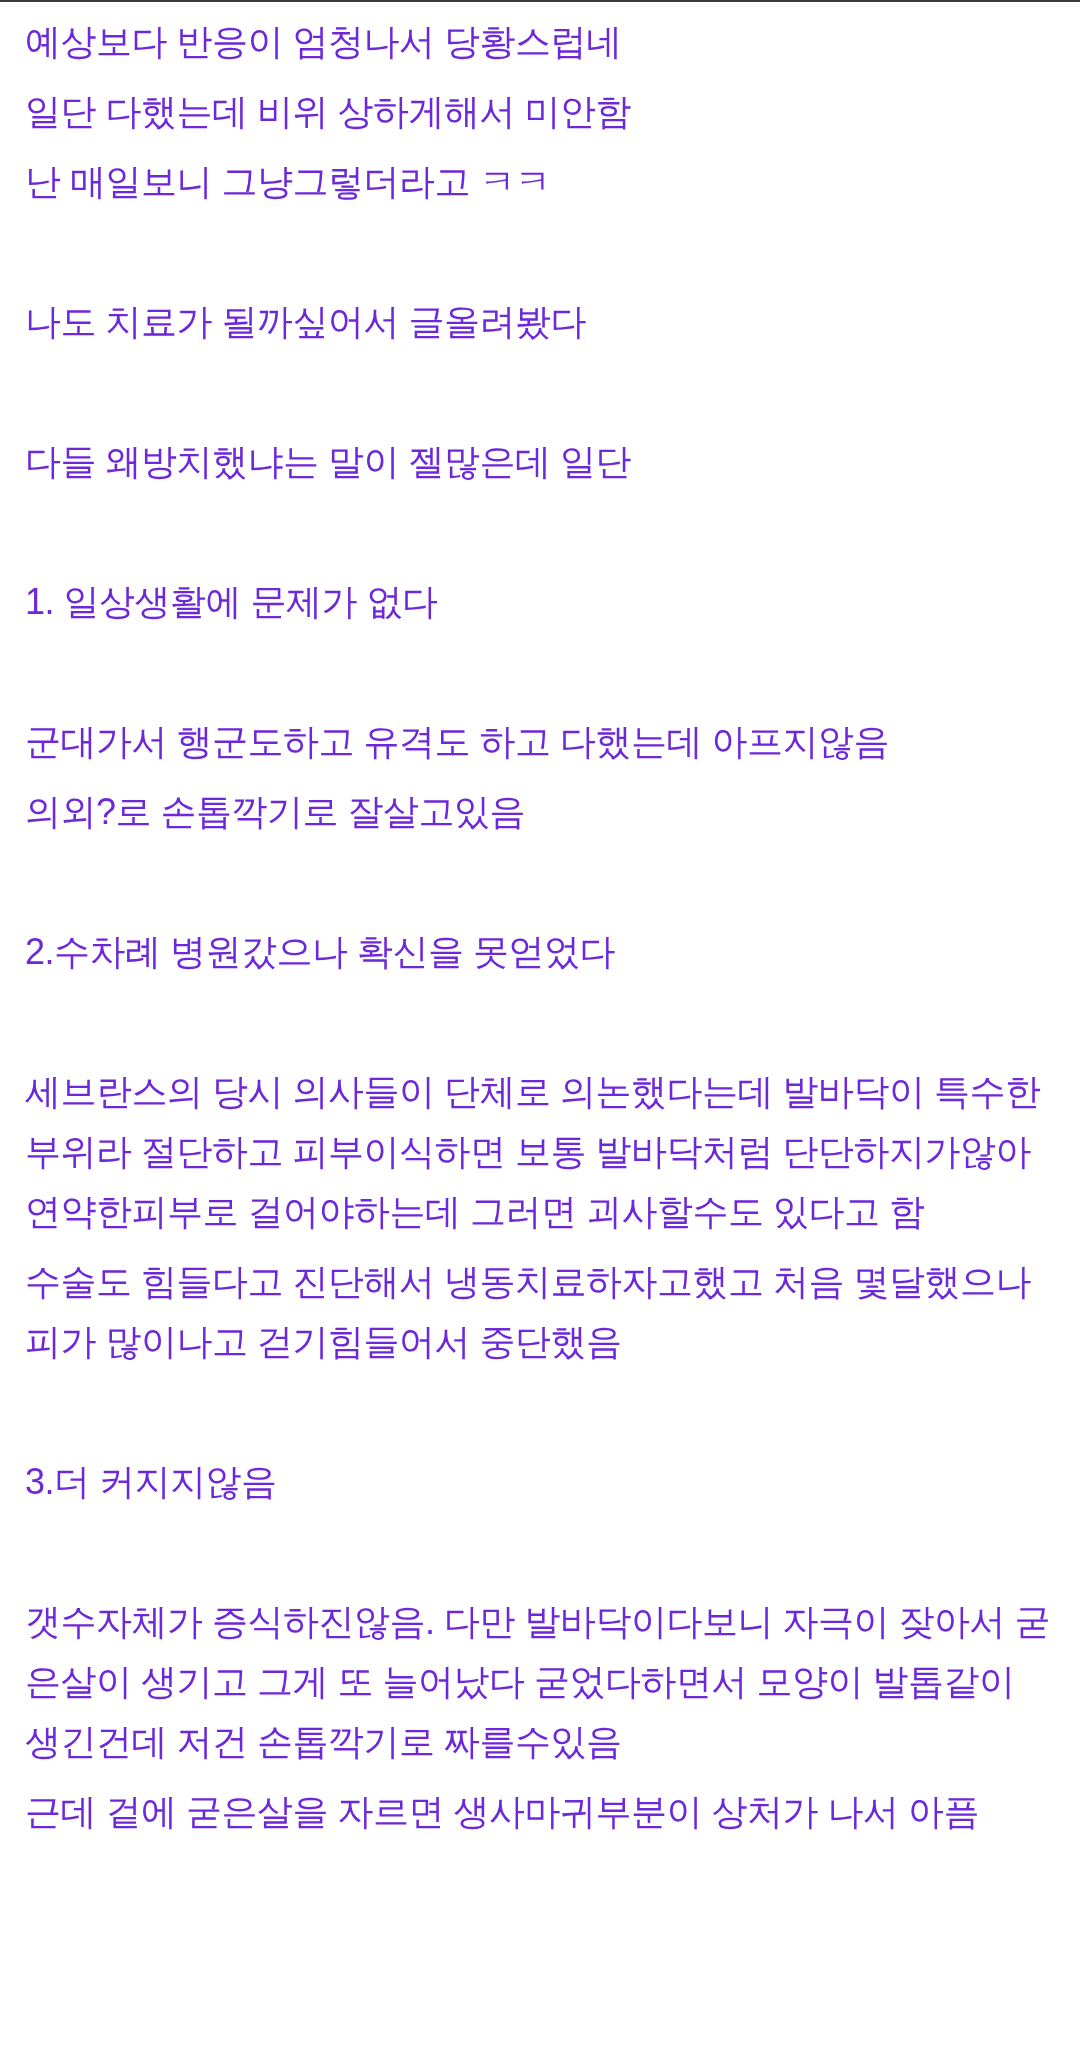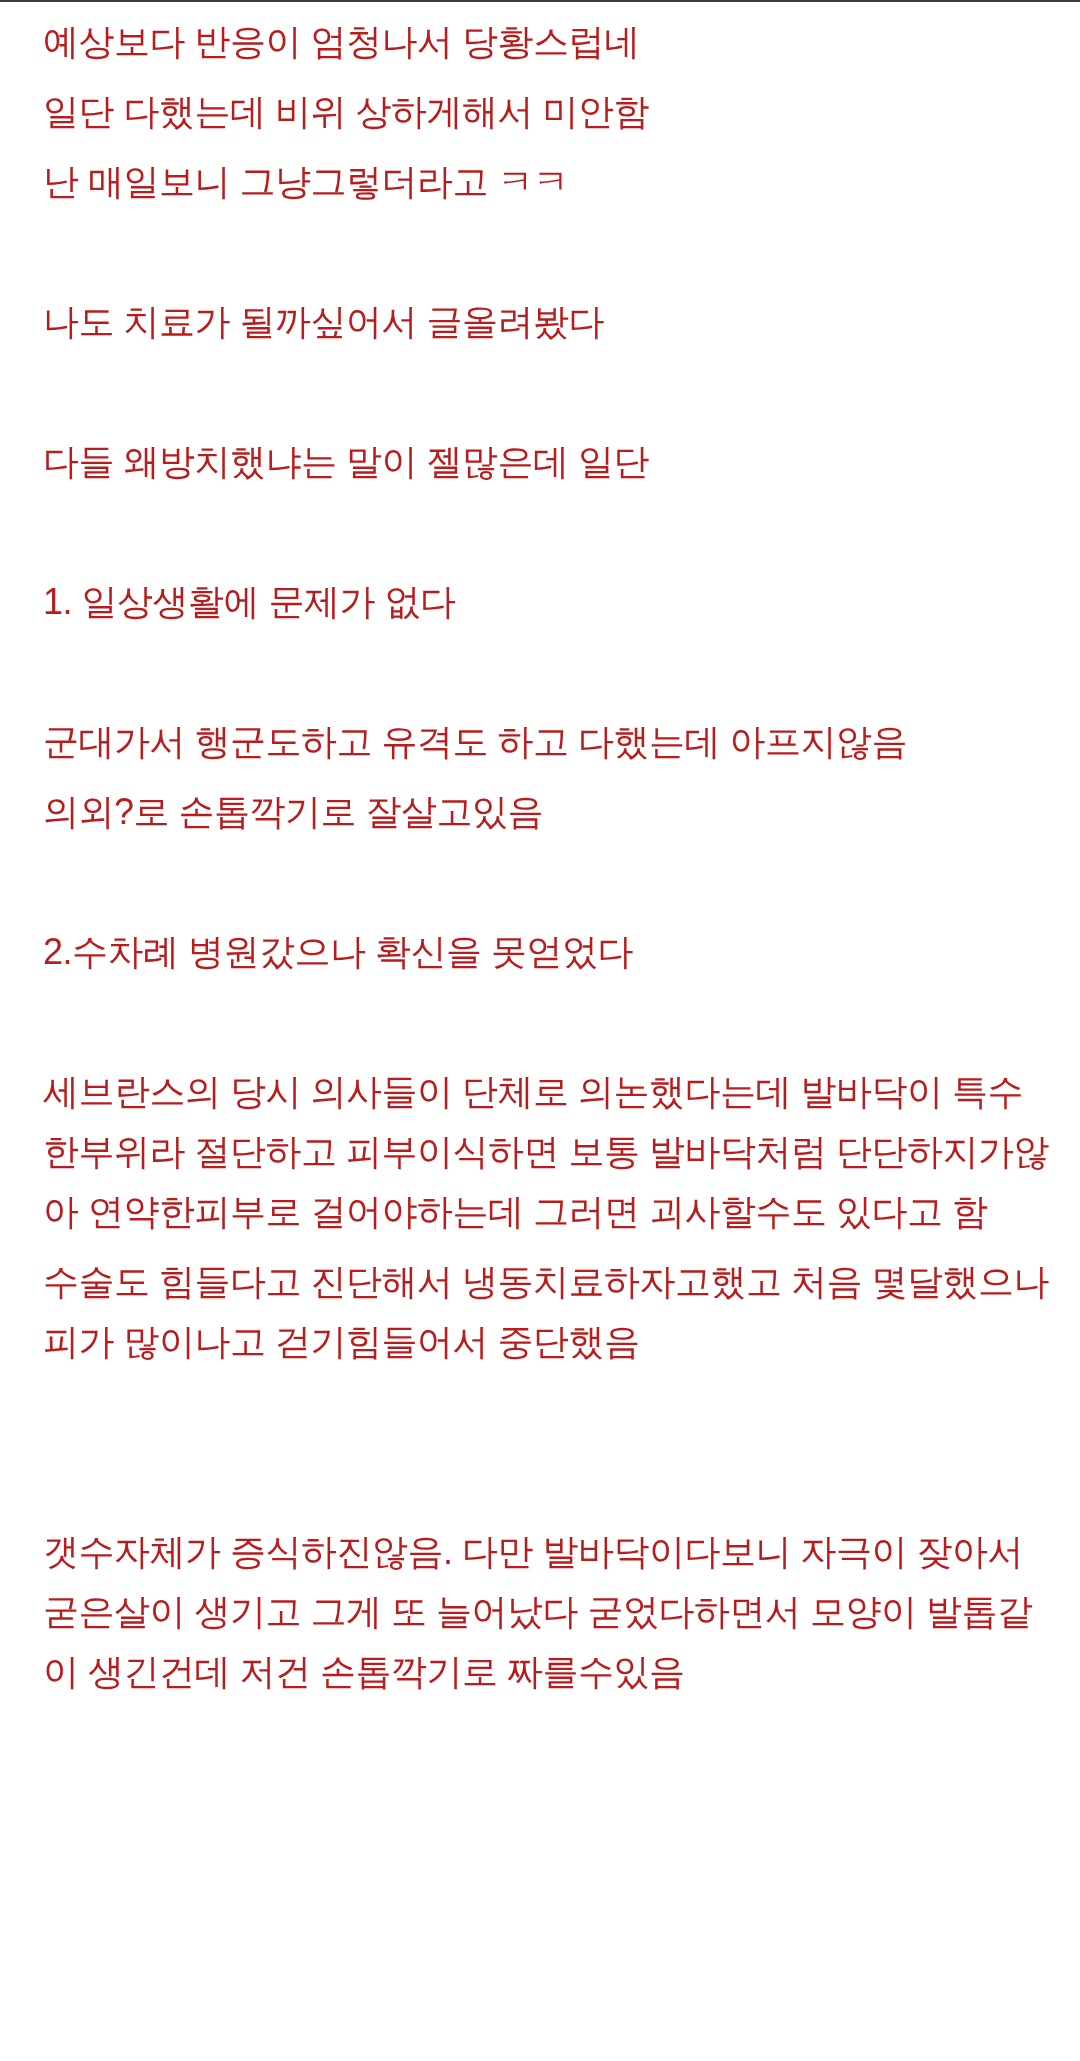--- a/index.html
+++ b/index.html
@@ -11,22 +11,22 @@
       width: 1080px;
       height: 2061px;
       overflow: hidden;
       font-family: "Liberation Sans", "DejaVu Sans", sans-serif;
     }
     .post-body {
       box-sizing: border-box;
       width: 1080px;
       height: 2061px;
       border-top: 2px solid #3c3c3c;
-      padding: 10px 25px 0 43px;
-      color: #b91c1c;
+      padding: 10px 25px 0 25px;
+      color: #6d28d9;
       font-size: 36px;
       line-height: 60px;
       letter-spacing: -0.5px;
       word-break: break-all;
       overflow-wrap: break-word;
     }
     .post-body p {
       margin: 0 0 10px 0;
       min-height: 60px;
     }
@@ -49,15 +49,17 @@
   <p>1. 일상생활에 문제가 없다</p>
   <p class="blank"></p>
   <p>군대가서 행군도하고 유격도 하고 다했는데 아프지않음</p>
   <p>의외?로 손톱깍기로 잘살고있음</p>
   <p class="blank"></p>
   <p>2.수차례 병원갔으나 확신을 못얻었다</p>
   <p class="blank"></p>
   <p>세브란스의 당시 의사들이 단체로 의논했다는데 발바닥이 특수한부위라 절단하고 피부이식하면 보통 발바닥처럼 단단하지가않아 연약한피부로 걸어야하는데 그러면 괴사할수도 있다고 함</p>
   <p>수술도 힘들다고 진단해서 냉동치료하자고했고 처음 몇달했으나 피가 많이나고 걷기힘들어서 중단했음</p>
   <p class="blank"></p>
+  <p>3.더 커지지않음</p>
   <p class="blank"></p>
   <p>갯수자체가 증식하진않음. 다만 발바닥이다보니 자극이 잦아서 굳은살이 생기고 그게 또 늘어났다 굳었다하면서 모양이 발톱같이 생긴건데 저건 손톱깍기로 짜를수있음</p>
+  <p>근데 겉에 굳은살을 자르면 생사마귀부분이 상처가 나서 아픔</p>
 </div>
 
 </body></html>

